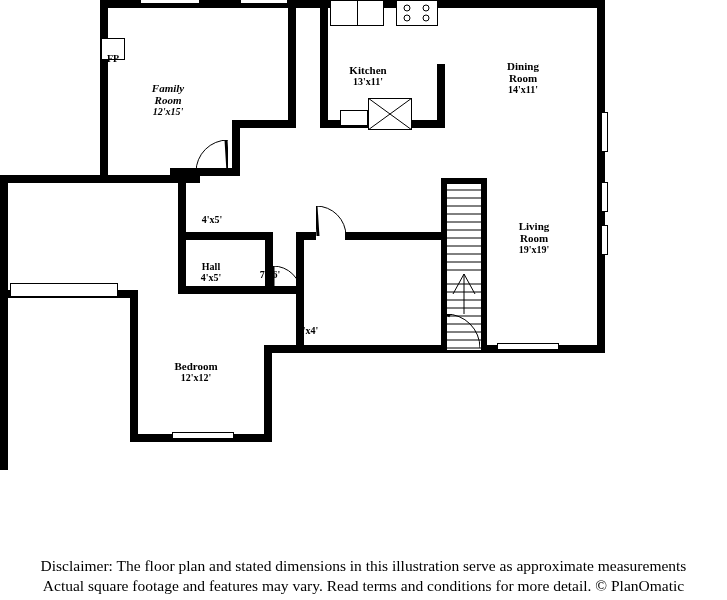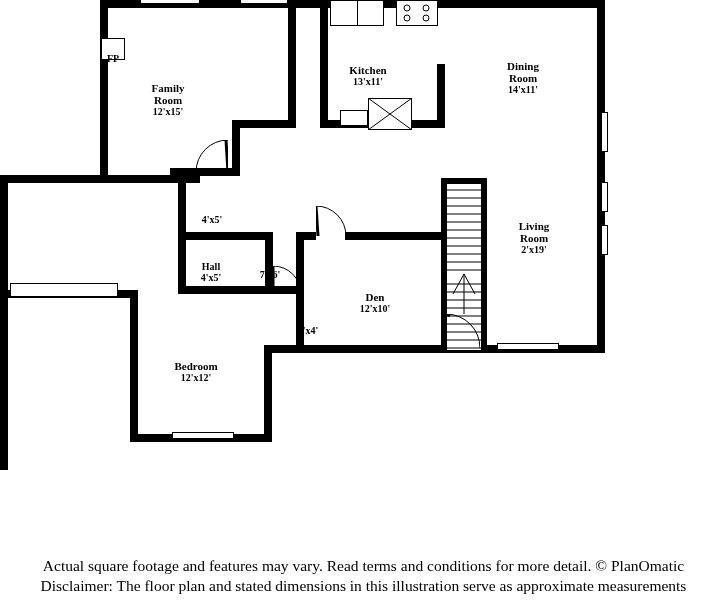--- a/index.html
+++ b/index.html
@@ -195,21 +195,21 @@
   <svg class="door-arc" style="left:273px; top:266px;" width="28" height="28">
     <path d="M 0 0 A 28 28 0 0 1 28 28" fill="none" stroke="#000" stroke-width="1"></path>
     <line x1="0" y1="0" x2="0" y2="28" stroke="#000" stroke-width="3"></line>
   </svg>
 
   <svg class="door-arc" style="left:446px; top:314px;" width="34" height="34">
     <path d="M 34 34 A 34 34 0 0 0 0 0" fill="none" stroke="#000" stroke-width="1"></path>
     <line x1="0" y1="0" x2="4" y2="2" stroke="#000" stroke-width="3"></line>
   </svg>
 
-  <div class="label" style="left:128px; top:70px; width:80px;">
+  <div class="label" style="left:128px; top:70px; width:80px;font-style:italic;">
     <span>Family
 Room</span>
     <span class="dim">12'x15'</span>
   </div>
 
 
   <div class="label" style="left:333px; top:52px; width:70px;">
     <span>Kitchen</span>
     <span class="dim">13'x11'</span>
   </div>
@@ -218,32 +218,28 @@
     <span>Dining
 Room</span>
     <span class="dim">14'x11'</span>
   </div>
 
 
 
   <div class="label" style="left:499px; top:208px; width:70px;">
     <span>Living
 Room</span>
-    <span class="dim">2'x19'</span>
+    <span class="dim">19'x19'</span>
   </div>
 
   <div class="label small" style="left:183px; top:250px; width:56px;">
     <span>Hall</span>
     <span class="dim">4'x5'</span>
   </div>
 
-  <div class="label" style="left:340px; top:279px; width:70px;">
-    <span>Den</span>
-    <span class="dim">12'x10'</span>
-  </div>
 
   <div class="label" style="left:157px; top:348px; width:78px;">
     <span>Bedroom</span>
     <span class="dim">12'x12'</span>
   </div>
 
   <div class="label small" style="left:190px; top:203px; width:44px;">
     <span>4'x5'</span>
   </div>
 
@@ -255,15 +251,15 @@
     <span>4'x4'</span>
   </div>
 
   <div class="label small" style="left:99px; top:42px; width:28px;">
     <span>FP</span>
   </div>
 
 </div>
 
 <div class="disclaimer">
+  <div>Disclaimer: The floor plan and stated dimensions in this illustration serve as approximate measurements</div>
   <div>Actual square footage and features may vary. Read terms and conditions for more detail. © PlanOmatic</div>
-  <div>Disclaimer: The floor plan and stated dimensions in this illustration serve as approximate measurements</div>
 </div>
 
 </body></html>

